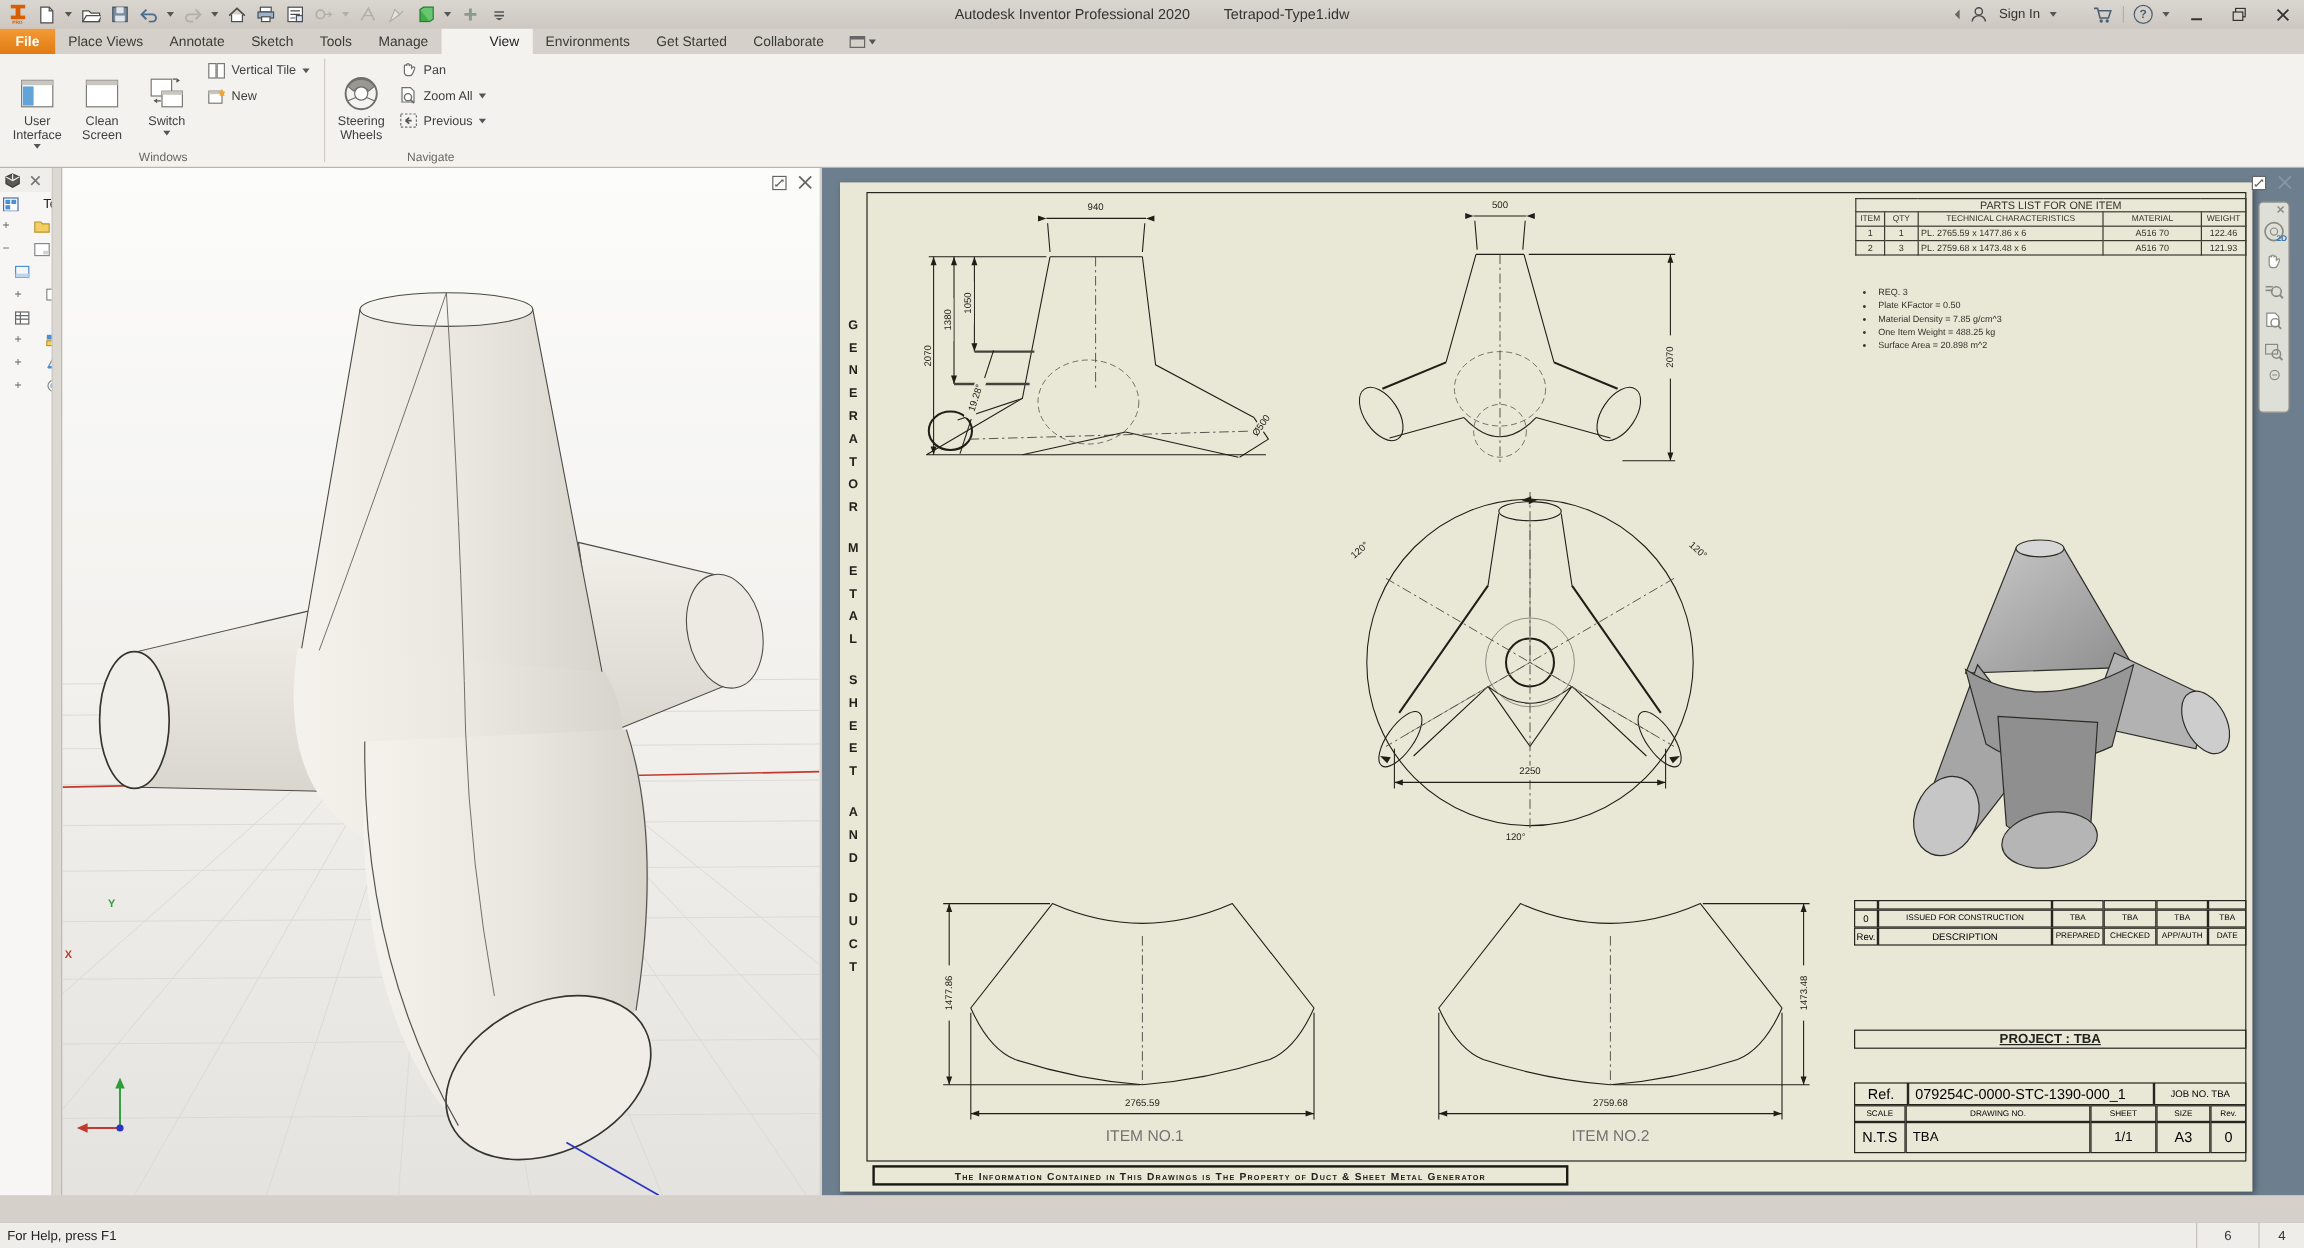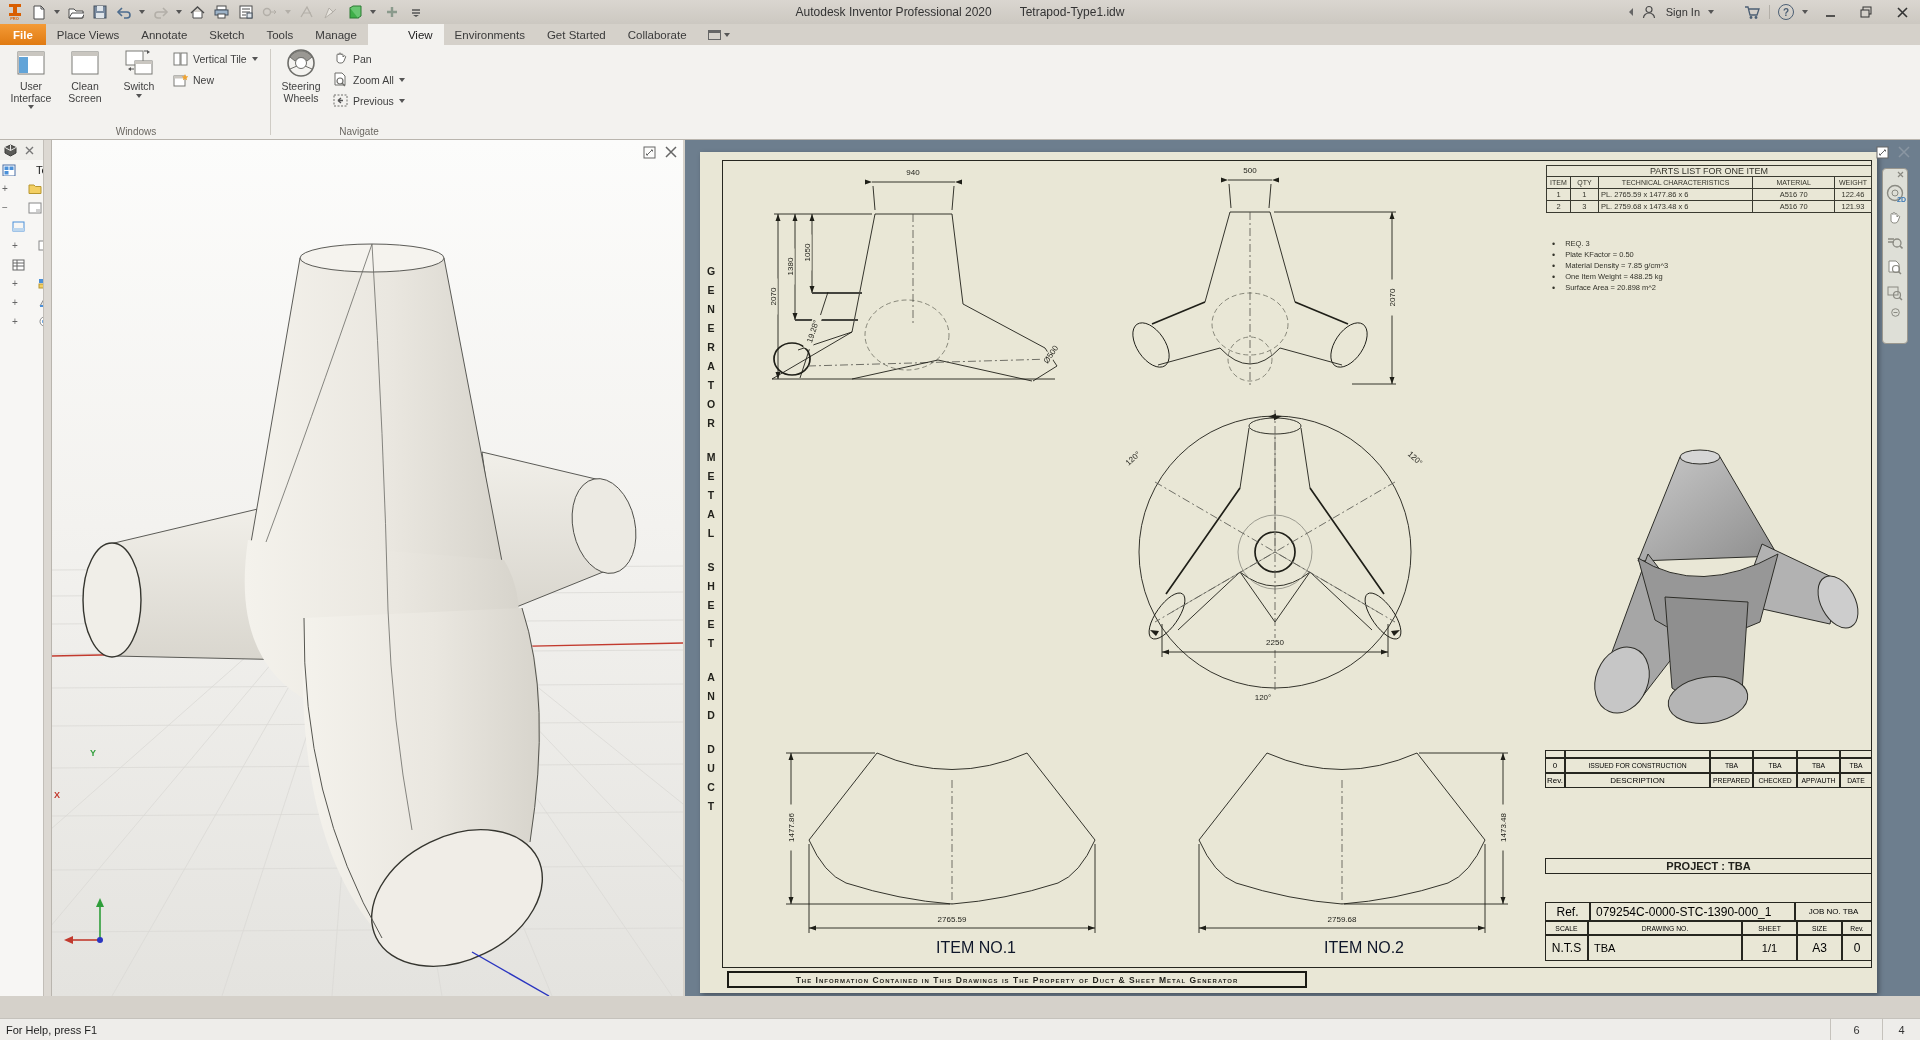--- a/index.html
+++ b/index.html
@@ -28,21 +28,21 @@
   .mtab { height:21px; padding:0 11px; font-size:11.5px; color:#3a3a3a; display:flex; align-items:center; }
   .mtab.file { background:linear-gradient(#f49a36,#e07b12); color:#fff; font-weight:bold; padding:0 13px; }
   .mtab.active { background:#f3f2ef; color:#222;padding-left:40px; }
   .ribbon-collapse { display:flex; align-items:center; gap:3px; margin-left:10px; height:21px; }
   .rc-box { width:13px; height:10px; border:1px solid #666; border-top-width:3px; }
 
   
   #ribbon { position:absolute; left:0; top:45px; width:1920px; height:95px; background:#f3f2ef; border-bottom:1px solid #b9b5ae; }
   .rgroup { position:absolute; top:0; height:94px; }
   .rbody { display:flex; align-items:flex-start; height:78px; }
-  .rbtn { width:54px; padding-top:3px; display:flex; flex-direction:column; align-items:center; cursor:default; }
+  .rbtn { width:54px; padding-top:18px; display:flex; flex-direction:column; align-items:center; cursor:default; }
   .rbtn .ricon { width:30px; height:30px; display:flex; align-items:center; justify-content:center; }
   .rlbl { font-size:10.5px; color:#3f3f3f; text-align:center; line-height:11.5px; margin-top:3px; }
   .minicol { display:flex; flex-direction:column; justify-content:flex-start; padding-top:5px; gap:4px; }
   .rrow { display:flex; align-items:center; gap:5px; height:17px; font-size:10.5px; color:#3f3f3f; }
   .rrow .sicon { width:16px; height:16px; display:flex; align-items:center; justify-content:center; }
   .rgl { position:absolute; bottom:2px; left:0; right:0; text-align:center; font-size:10px; color:#6a6761; }
   .rsep { position:absolute; top:4px; bottom:4px; width:1px; background:#cfccc5; }
 
   
   #browser { position:absolute; left:0; top:140px; width:44px; height:856px; background:#f7f6f4; overflow:hidden; border-right:1px solid #c2beb8; }
@@ -58,41 +58,41 @@
               background:linear-gradient(180deg,#fcfcfb 0%,#f3f2ef 45%,#e4e3df 100%); overflow:hidden; }
   .vp-controls { position:absolute; right:6px; top:6px; display:flex; gap:9px; }
 
   
   #drawwin { position:absolute; left:685px; top:140px; width:1235px; height:856px; background:#6d7e8e; overflow:hidden; }
   #sheet { position:absolute; left:15px; top:12px; width:1177px; height:841px; background:#e9e7d6; box-shadow:2px 2px 5px rgba(0,0,0,.35); }
   #frame { position:absolute; left:22px; top:8px; width:1150px; height:808px; border:1.6px solid #26261f; }
   .vstrip { position:absolute; left:0; top:113px; width:22px; display:flex; flex-direction:column; align-items:center; }
   .vword { writing-mode:vertical-lr; text-orientation:upright; letter-spacing:7px; font-size:10.5px; font-weight:bold; color:#22221c; margin-bottom:15px; }
   .dim { position:absolute; font-size:8px; color:#1e1e18; background:#e9e7d6; padding:0 1px; text-align:center; white-space:nowrap; }
-  .viewlabel { position:absolute; font-size:16px; color:#0f172a; text-align:right; }
+  .viewlabel { position:absolute; font-size:13px; color:#737373; text-align:center; }
 
   
   #plist { position:absolute; left:846px; top:13px; width:326px; border-collapse:collapse; }
   #plist td, #plist th { border:1px solid #3a3a30; color:#33332a; padding:0 2px; height:12px; }
   #plist .ttl { font-size:9px; text-align:center; height:11px; }
   #plist th { font-size:7px; font-weight:normal; text-align:center; }
   #plist td { font-size:7.5px; text-align:center; }
   #plist td.l { text-align:left; }
 
   
   #notes { position:absolute; left:852px; top:86px; }
   .note { display:flex; gap:10px; font-size:7.5px; color:#33332a; height:11px; align-items:center; }
   .note .b { font-size:9px; line-height:6px; }
 
   
   .tb { position:absolute; border:1px solid #26261f; color:#22221c; }
   .tbrow { display:flex; }
   .tbc { border:0.8px solid #26261f; display:flex; align-items:center; justify-content:center; overflow:hidden; }
   .f7 { font-size:6.8px; } .f8 { font-size:8px; } .f11 { font-size:11px; } .f12 { font-size:12px; }
-  .bold { font-weight:bold; }
+  .bold { font-weight:bold;text-decoration:underline; }
   #dsmgbox { position:absolute; left:852px; top:643px; width:320px; height:57px; border:2.5px solid #1a1a14; display:flex; background:#e9e7d6; }
   .dsmg-left { width:148px; border-right:2px solid #1a1a14; padding:2px 6px; position:relative; }
   .dsmg-acr { font-size:29px; font-weight:bold; letter-spacing:-1px; color:#111; line-height:27px; font-family:"Liberation Sans",sans-serif; }
   .dsmg-l1 { font-size:10.5px; font-weight:bold; color:#222; border-bottom:2px solid #111; display:inline-block; padding-bottom:1px; }
   .dsmg-orange { position:absolute; left:6px; top:44px; width:48px; height:2.5px; background:#ee8f00; }
   .dsmg-l2 { font-size:8.5px; font-weight:bold; letter-spacing:5px; color:#9a978e; }
   #disclaimer { position:absolute; left:27px; top:819px; width:580px; height:17px; border:2px solid #1a1a14;
     font-size:8.5px; font-weight:bold; font-variant:small-caps; letter-spacing:1px; color:#22221c;
     display:flex; align-items:center; justify-content:center; }
 

